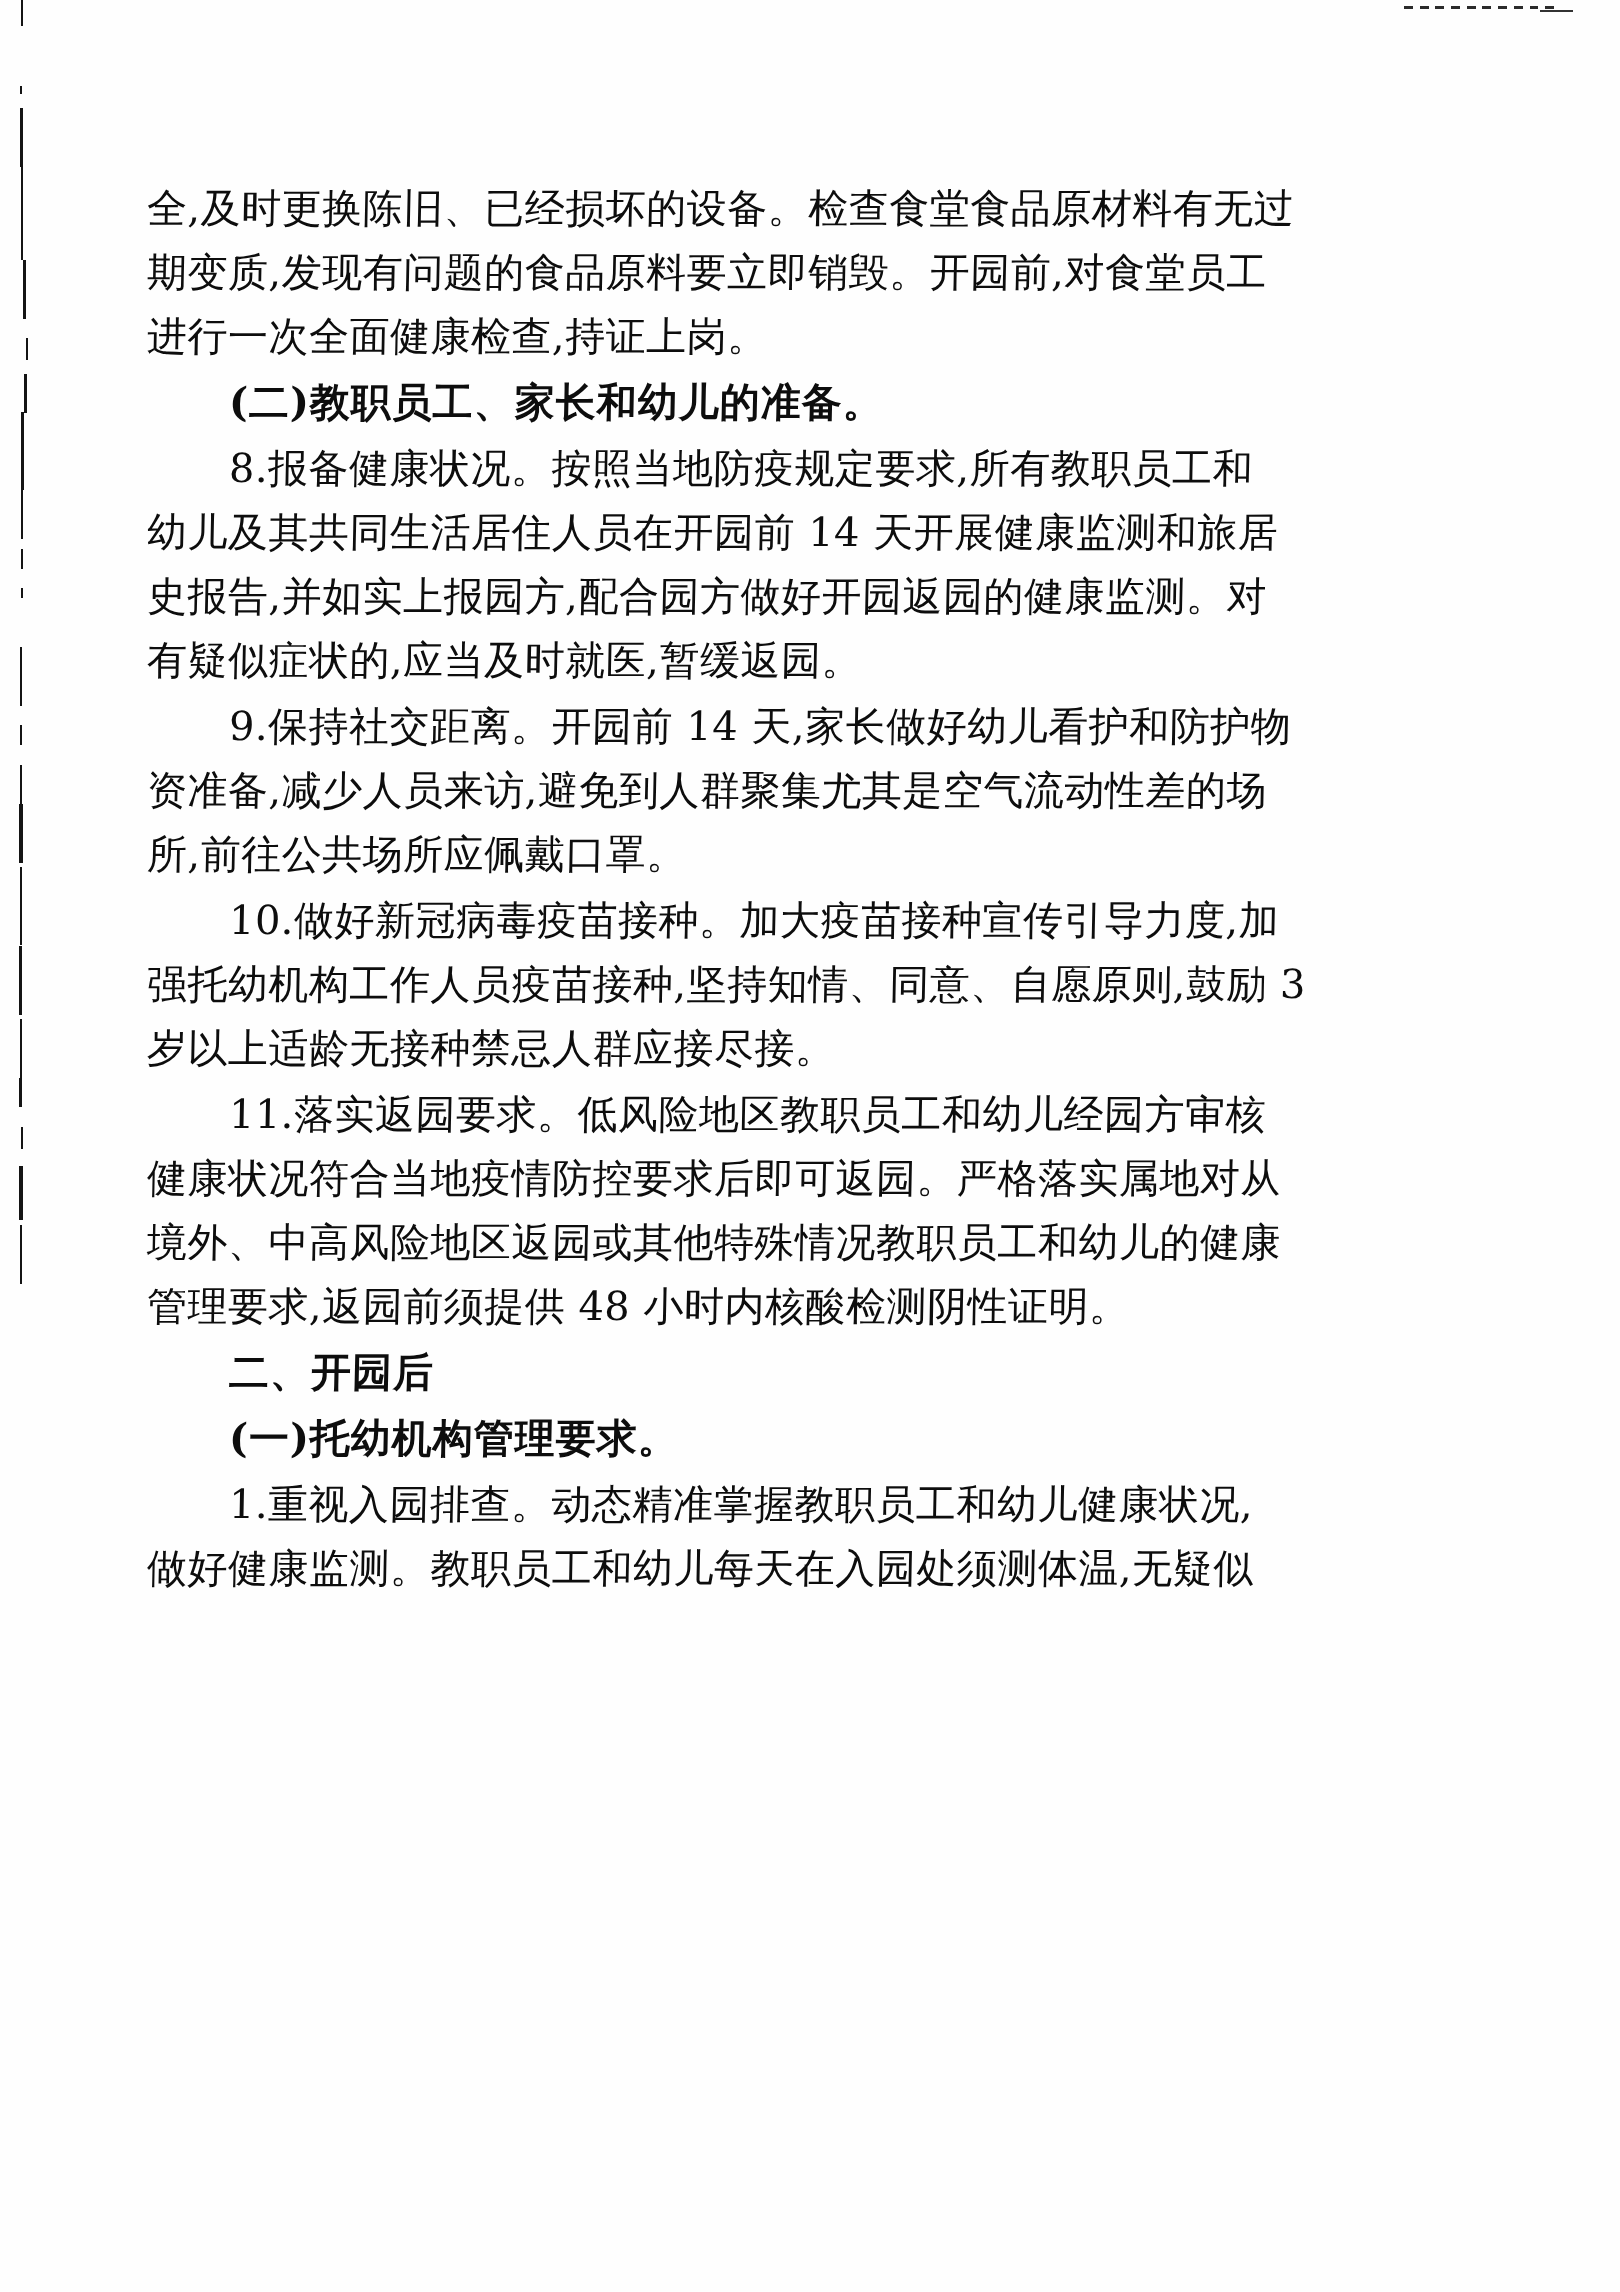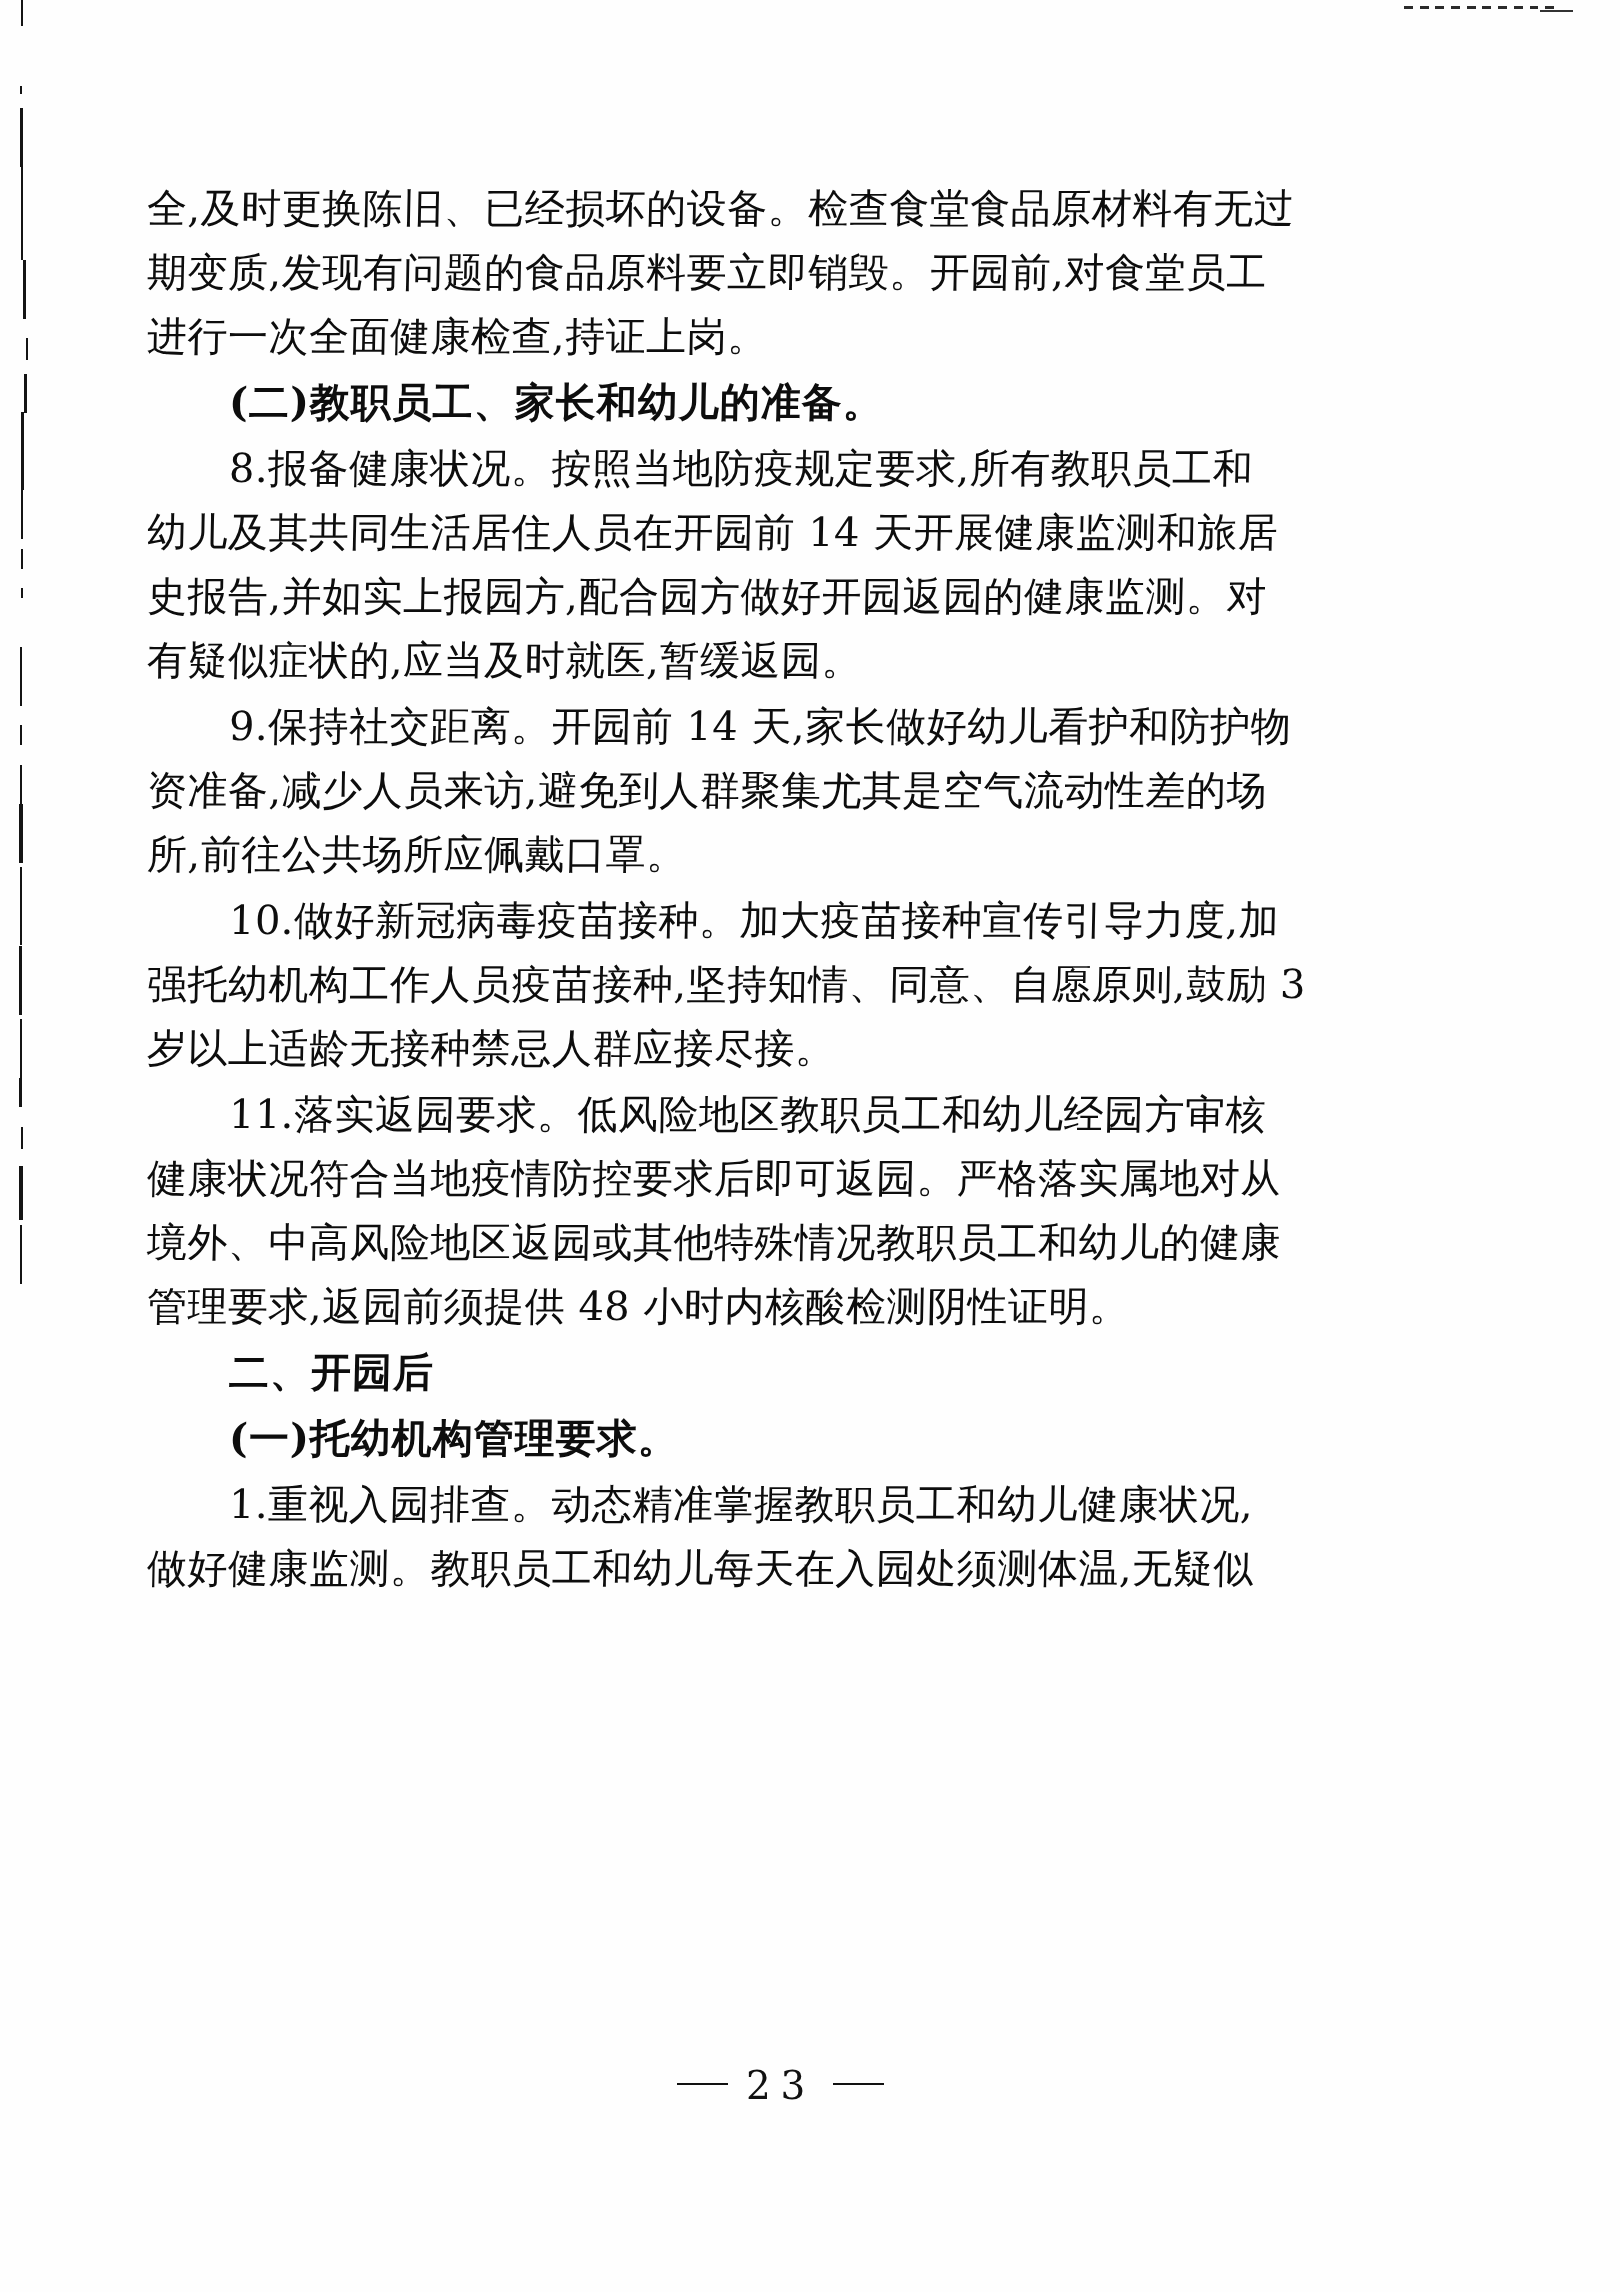--- a/index.html
+++ b/index.html
@@ -180,18 +180,15 @@
       </div>
       <div class="para">
         <div class="line heading indent">(一)托幼机构管理要求。</div>
       </div>
       <div class="para">
         <div class="line indent">1.重视入园排查。动态精准掌握教职员工和幼儿健康状况,</div>
         <div class="line">做好健康监测。教职员工和幼儿每天在入园处须测体温,无疑似</div>
       </div>
     </div>
 
-  <div class="pagenum">
-    <span class="dash"></span><span>23</span><span class="dash"></span>
-  </div>
 
 </div>
 
 
 </body></html>

